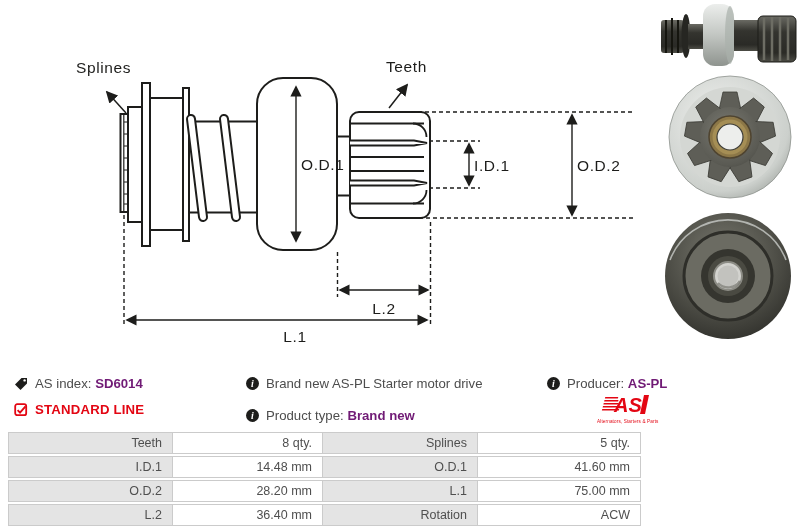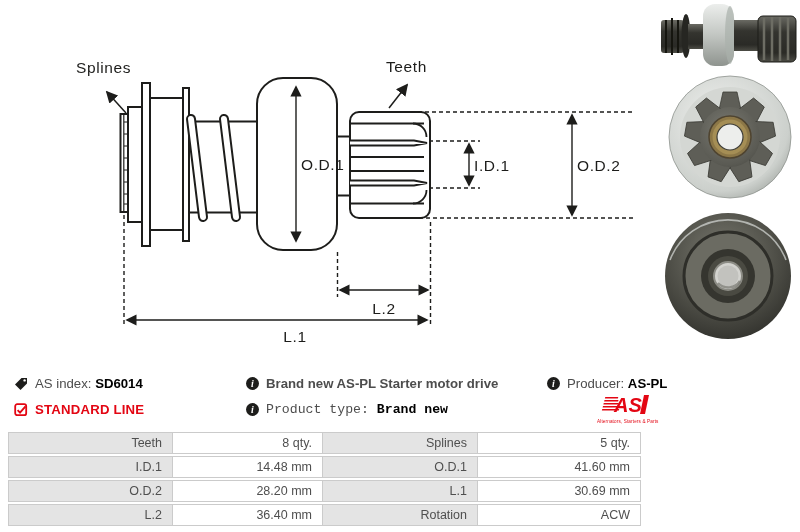--- a/index.html
+++ b/index.html
@@ -7,25 +7,25 @@
     width:800px;height:532px;position:relative;background:#fff;overflow:hidden;
     font-family:"Liberation Sans", sans-serif;color:#4d4d4d;
   }
   
   #drawing{position:absolute;left:0;top:0;}
   
   #photos{position:absolute;left:655px;top:0;}
   
   .info-area{position:absolute;left:0;top:371px;width:800px;height:56px;font-size:13.2px;}
   .info-line{position:absolute;display:flex;align-items:center;gap:7px;white-space:nowrap;}
-  .info-line .txt b{color:#000000;}
+  .info-line .txt b{color:#701a75;}
   .il-1{left:14px;top:5px;}
   .il-2{left:14px;top:31px;text-align:right;}
-  .il-3{left:246px;top:5px;font-weight:bold;}
-  .il-4{left:246px;top:31px;font-family:Liberation Mono, monospace;}
+  .il-3{left:246px;top:5px;}
+  .il-4{left:246px;top:37px;}
   .il-5{left:547px;top:5px;align-items:center;}
   .red-bold{color:#e30613;font-weight:bold;letter-spacing:.2px;}
   .info-dot{width:13px;height:13px;border-radius:50%;background:#1d1d1b;display:inline-flex;
     align-items:center;justify-content:center;flex:0 0 13px;}
   .info-dot::after{content:"i";color:#fff;font-family:"Liberation Serif",serif;
     font-weight:bold;font-size:10px;font-style:italic;line-height:1;}
   
   .as-logo{position:absolute;left:597px;top:23px;width:58px;text-align:center;}
   .as-logo .tagline{font-size:4.6px;color:#e30613;letter-spacing:.15px;margin-top:0px;white-space:nowrap;}
   
@@ -282,21 +282,21 @@
   <div class="spec-row">
     <div class="cell lab c1">I.D.1</div>
     <div class="cell c2">14.48 mm</div>
     <div class="cell lab c3">O.D.1</div>
     <div class="cell c4">41.60 mm</div>
   </div>
   <div class="spec-row">
     <div class="cell lab c1">O.D.2</div>
     <div class="cell c2">28.20 mm</div>
     <div class="cell lab c3">L.1</div>
-    <div class="cell c4">30.69 mm</div>
+    <div class="cell c4">75.00 mm</div>
   </div>
   <div class="spec-row">
     <div class="cell lab c1">L.2</div>
     <div class="cell c2">36.40 mm</div>
     <div class="cell lab c3">Rotation</div>
     <div class="cell c4">ACW</div>
   </div>
 </div>
 
 </body></html>

